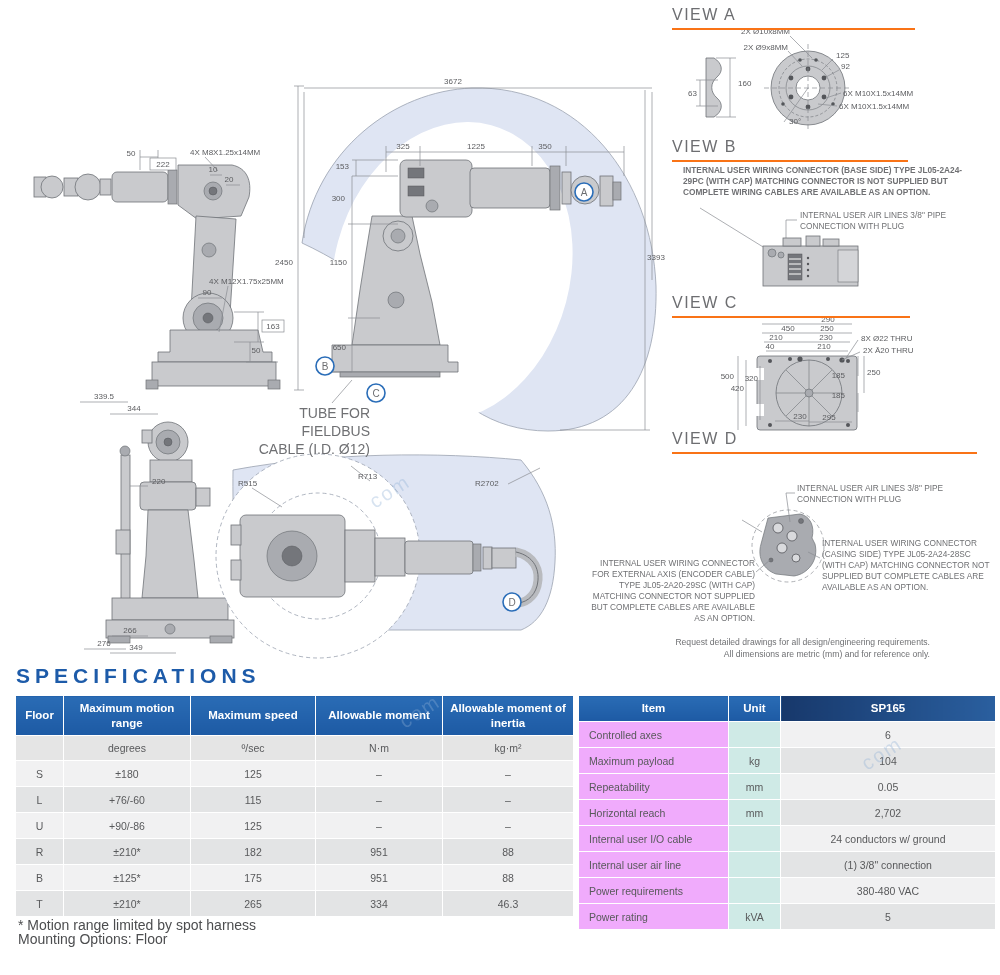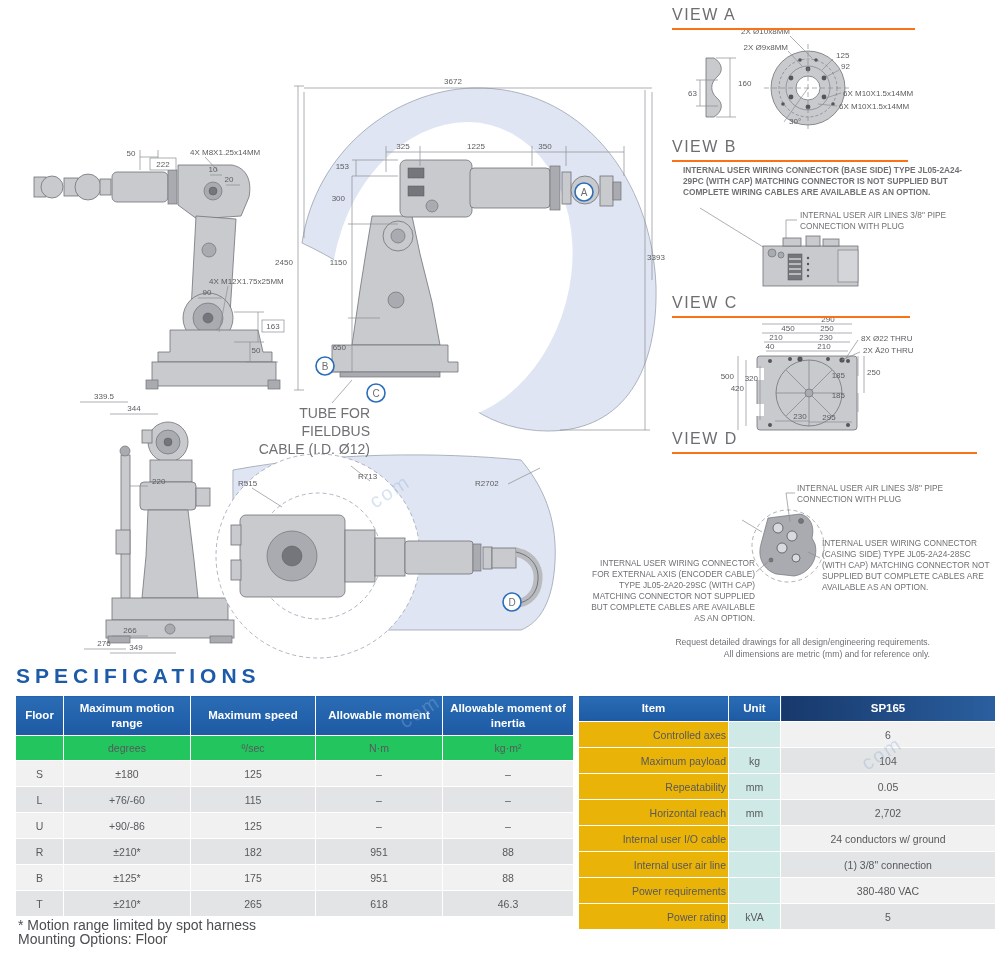--- a/index.html
+++ b/index.html
@@ -26,24 +26,24 @@
   .footer-note{position:absolute;font-size:8.6px;line-height:1.45;color:#6f7073;text-align:right;}
   
   .spec-title{position:absolute;left:16px;top:664px;font-size:21px;font-weight:bold;
               letter-spacing:5px;color:#1d5ba9;}
   table{border-collapse:collapse;table-layout:fixed;}
   .spec-table{position:absolute;}
   .spec-table th,.spec-table td{border:1px solid #fff;font-weight:normal;
       text-align:center;vertical-align:middle;font-size:10.5px;color:#58595b;padding:0 2px;}
   .spec-table th{background:linear-gradient(180deg,#2a6cb5,#1d5aa4);color:#fff;
       font-weight:bold;font-size:11.5px;line-height:1.25;}
-  .spec-table .units td{background:#22c55e;height:24px;text-align:center;}
+  .spec-table .units td{background:#e5e5e5;height:24px;text-align:center;}
   .spec-table .odd td{background:#f1f1f2;height:25px;}
   .spec-table .even td{background:#e3e4e5;height:25px;}
-  #gen-table td.item{background:#eab308;text-align:right;padding-left:10px;}
+  #gen-table td.item{background:#f0abfc;text-align:left;padding-left:10px;}
   #gen-table td.unit{background:#cfeae6;}
   #gen-table .odd td.val{background:#f1f1f2;}
   #gen-table .even td.val{background:#e3e4e5;}
   #gen-table th.sp{background:linear-gradient(90deg,#17386b,#2a5f9f);}
   .footnote{position:absolute;font-size:14px;color:#4c4d4f;text-align:center;}
   .wm{position:absolute;font-size:20px;color:#8fb0d6;opacity:.35;transform:rotate(-33deg);
       letter-spacing:2px;pointer-events:none;}
 </style>
 </head>
 <body>
@@ -475,21 +475,21 @@
       <td>B</td>
       <td>±125*</td>
       <td>175</td>
       <td>951</td>
       <td>88</td>
     </tr>
     <tr class="even">
       <td>T</td>
       <td>±210*</td>
       <td>265</td>
-      <td>618</td>
+      <td>334</td>
       <td>46.3</td>
     </tr>
   </tbody>
     </table>
 
   <div class="footnote" style="left:18px;top:917px;">* Motion range limited by spot harness</div>
   <div class="footnote" style="left:18px;top:931px;">Mounting Options: Floor</div>
 
   <table class="spec-table" id="gen-table" style="left:578px;top:695px;width:417px;">
     <colgroup>

